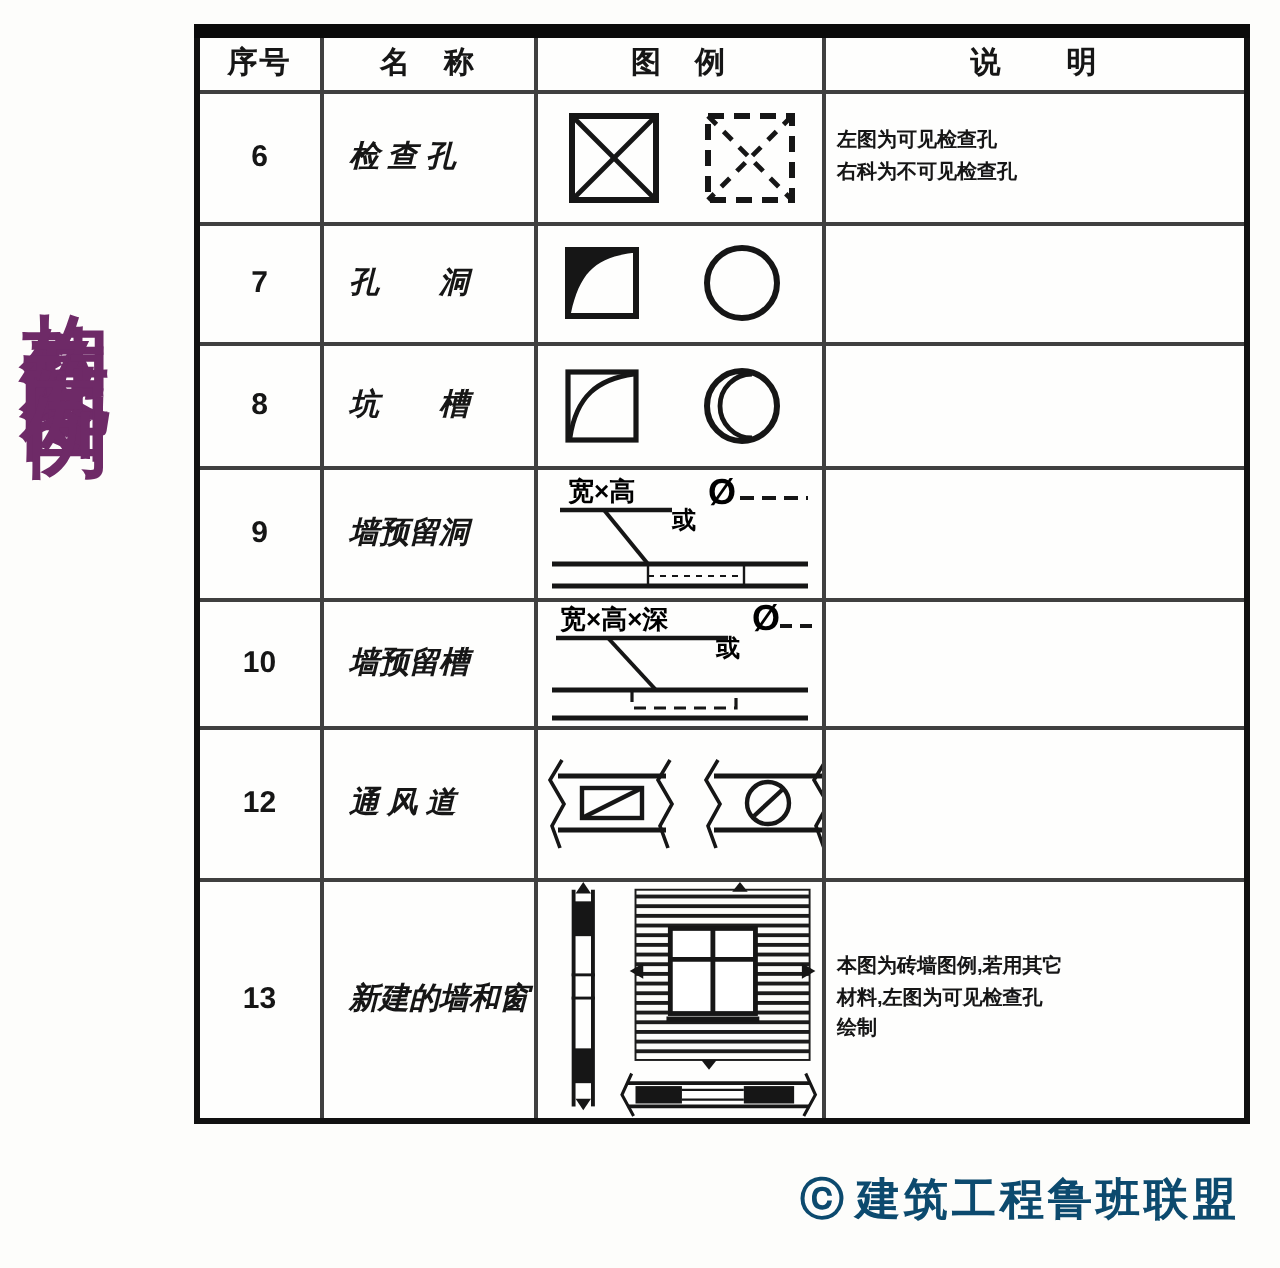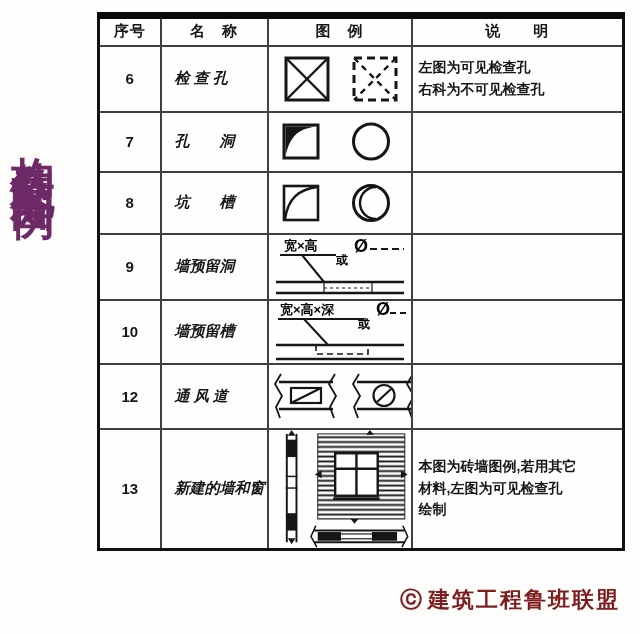--- a/index.html
+++ b/index.html
@@ -33,27 +33,27 @@
     border-top:7px solid #0b0b0b;
   }
   .legend-table th{
     font-size:15px;font-weight:700;text-align:center;
     padding:0;letter-spacing:1px;white-space:nowrap;
   }
   td.cell-no{font-size:15px;font-weight:700;text-align:center;}
   td.cell-name{font-size:15px;font-weight:700;text-align:left;padding-left:13px;white-space:nowrap;font-style:italic;}
   td.cell-legend{text-align:center;vertical-align:middle;padding:0;}
   td.cell-note{
-    font-size:14px;font-weight:700;line-height:1.55;
+    font-size:10px;font-weight:700;line-height:1.55;
     text-align:left;vertical-align:middle;padding:2px 4px 2px 6px;
   }
   .note-line{white-space:nowrap;}
   .watermark{
     position:absolute;left:400px;top:585px;
-    font-size:22px;font-weight:700;color:#7f1d1d;
+    font-size:22px;font-weight:700;color:#0c4a6e;
     letter-spacing:2px;white-space:nowrap;z-index:5;
   }
   .watermark .wm-icon{margin-right:4px;}
   svg{display:block;margin:0 auto;}
   svg text{font-family:"Liberation Sans",sans-serif;font-weight:700;}
 </style>
 </head>
 <body>
 
 <div class="stage">
@@ -171,21 +171,21 @@
               <line x1="4" y1="44" x2="132" y2="44" stroke-width="2.6"></line>
               <line x1="4" y1="58" x2="132" y2="58" stroke-width="2.6"></line>
               <path d="M44,44 L44,53 L96,53 L96,44" stroke-width="1.6" stroke-dasharray="6 4"></path>
             </g>
           </svg>
         </td>
         <td class="cell-note"></td>
       </tr>
 
 
-      <tr style="height:65px">
+      <tr style="height:76px">
         <td class="cell-no">12</td>
         <td class="cell-name">通 风 道</td>
         <td class="cell-legend">
           <svg width="150" height="48" viewBox="0 0 150 48">
             <g stroke="#161616" fill="none">
               <line x1="10" y1="10" x2="64" y2="10" stroke-width="2.5"></line>
               <line x1="10" y1="37" x2="64" y2="37" stroke-width="2.5"></line>
               <path d="M12,2 L6,12 L13,24 L7,35 L11,46" stroke-width="1.8"></path>
               <path d="M66,2 L60,12 L67,24 L61,35 L65,46" stroke-width="1.8"></path>
               <rect x="22" y="16" width="30" height="15" stroke-width="2.2"></rect>

